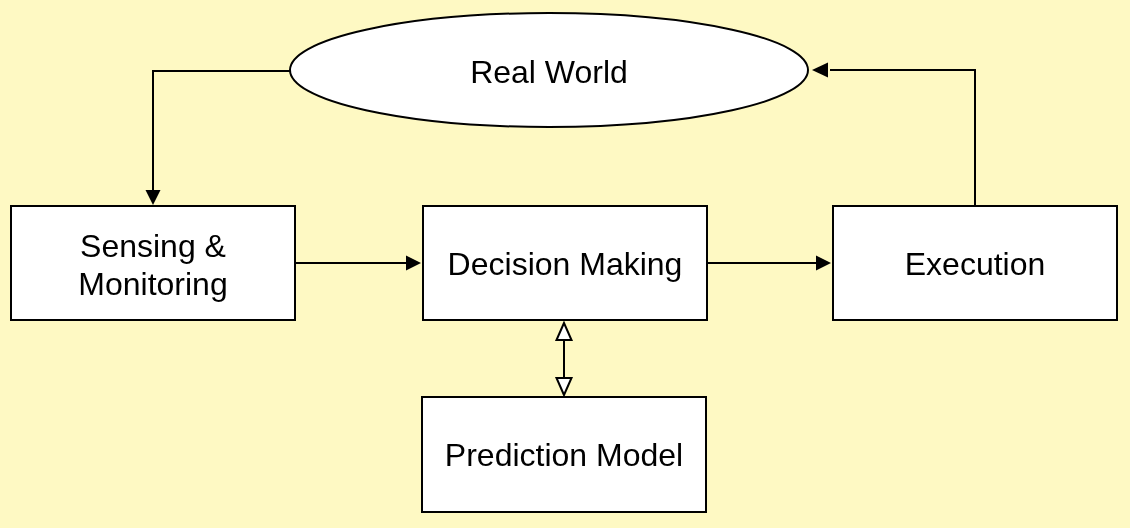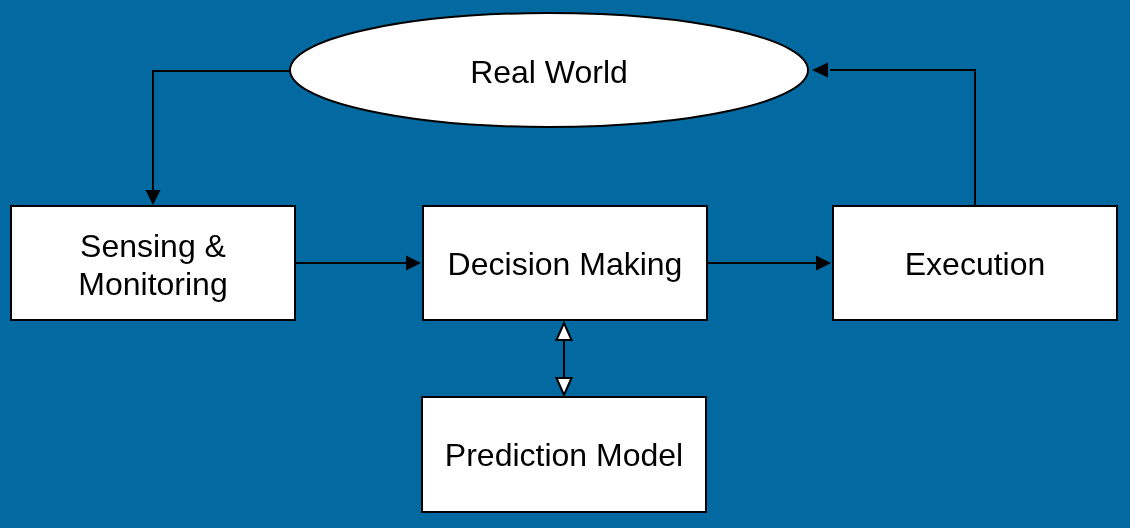--- a/index.html
+++ b/index.html
@@ -3,21 +3,21 @@
 <meta charset="utf-8">
 <style>
   html, body {
     margin: 0;
     padding: 0;
     background: #ffffff;
   }
   .canvas {
     width: 1130px;
     height: 528px;
-    background: #0369a1;
+    background: #fef9c3;
     position: relative;
     overflow: hidden;
   }
   svg {
     display: block;
   }
   .node-label {
     font-family: "Liberation Sans", sans-serif;
     font-size: 32px;
     font-weight: 400;

